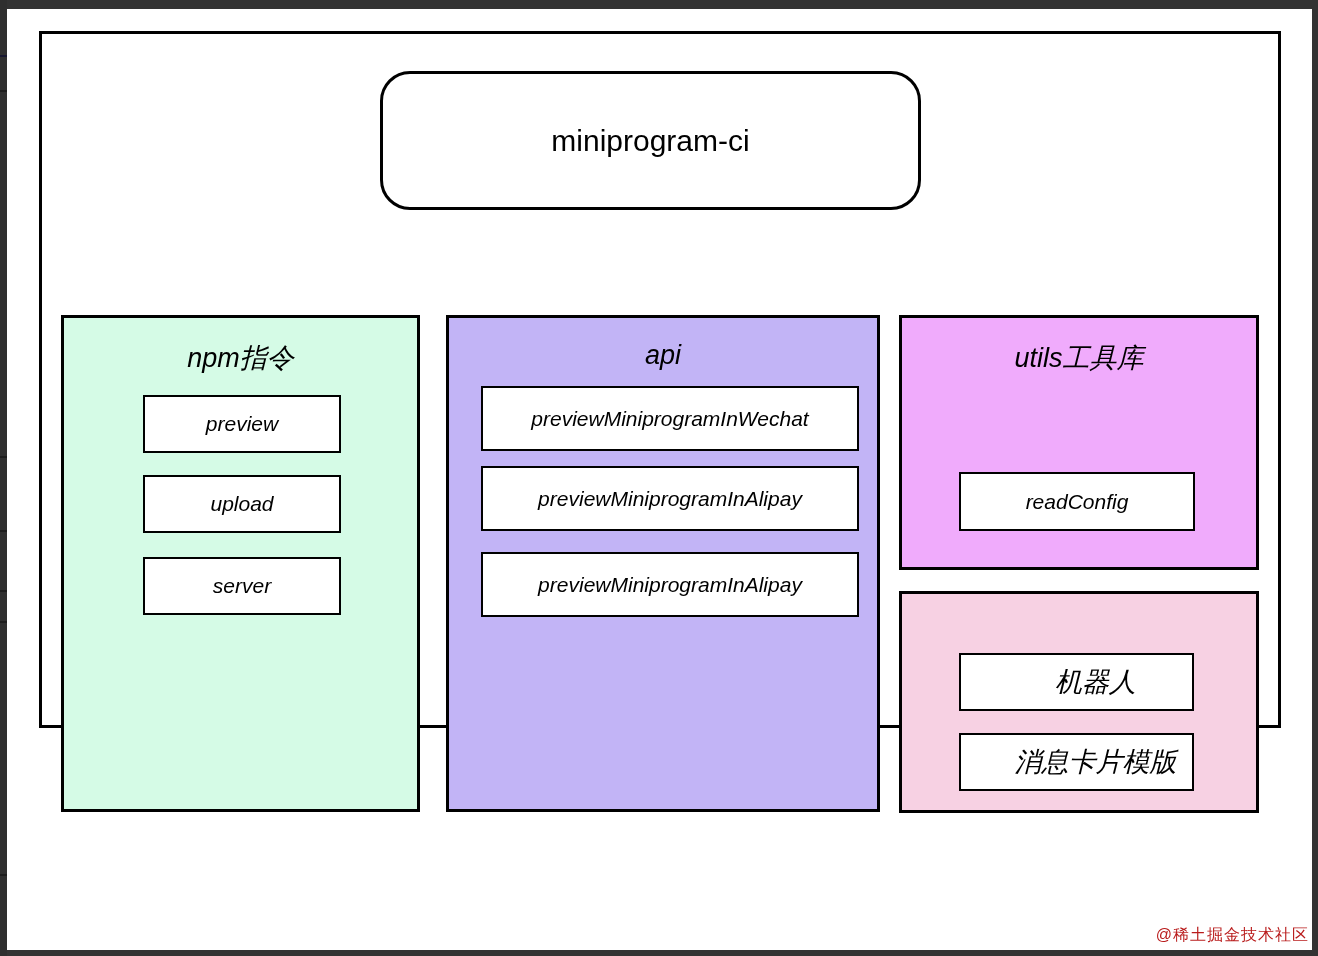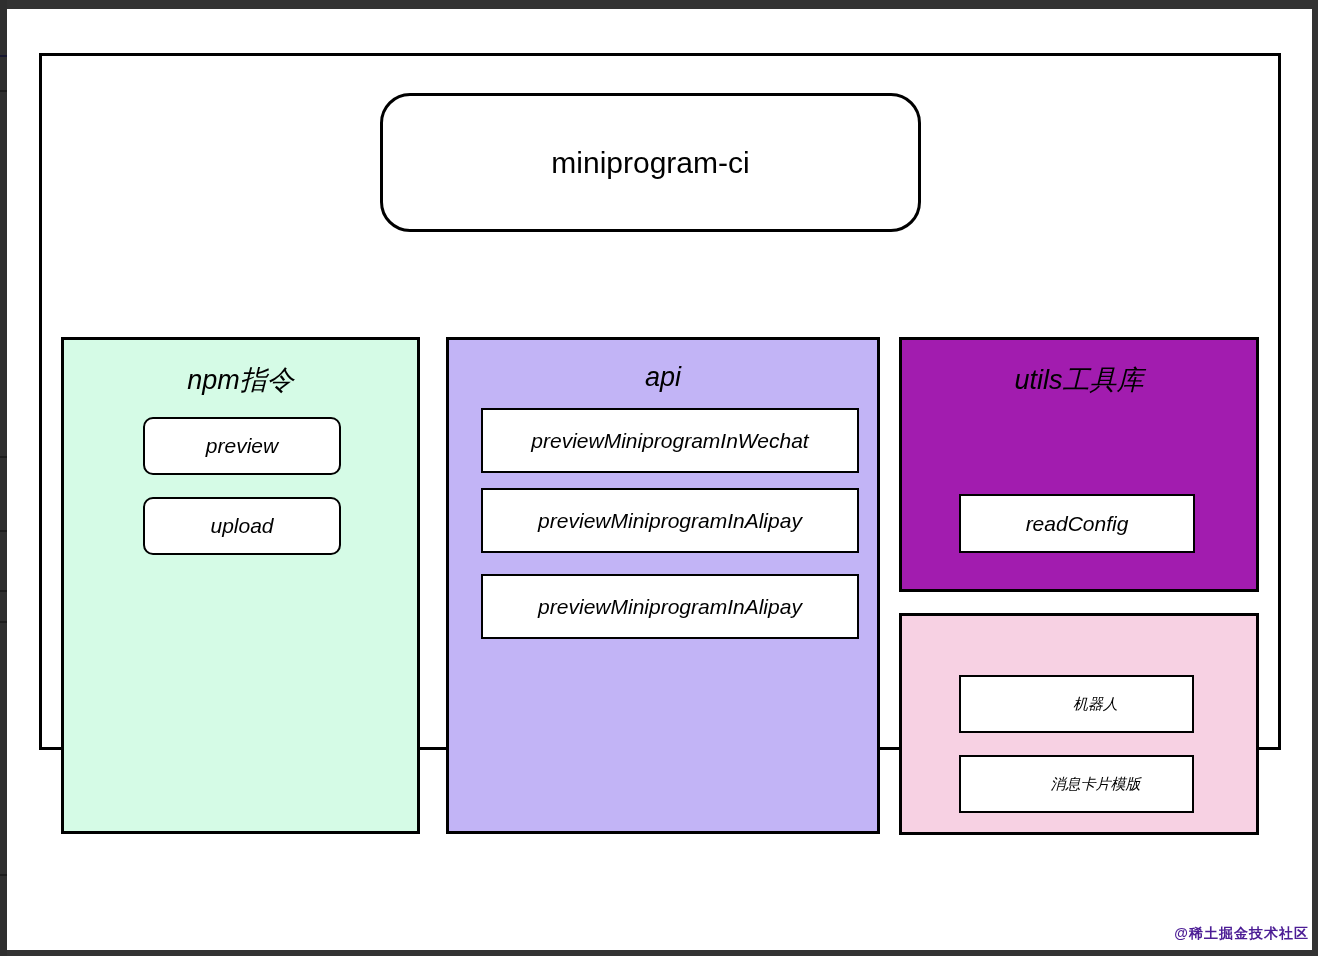--- a/index.html
+++ b/index.html
@@ -36,21 +36,21 @@
     position: absolute;
     left: 7px; top: 9px;
     width: 1305px; height: 941px;
     background: #ffffff;
     z-index: 1;
   }
 
   
   .frame {
     position: absolute;
-    left: 32px; top: 44px;
+    left: 32px; top: 22px;
     width: 1242px; height: 697px;
     border: 3px solid #000;
     background: #fff;
     box-sizing: border-box;
   }
 
   .title-box {
     position: absolute;
     left: 338px; top: 37px;
     width: 541px; height: 139px;
@@ -84,44 +84,43 @@
     display: flex;
     align-items: center;
     justify-content: center;
     font-size: 21px;
     white-space: nowrap;
   }
 
   
   .sec-npm   { left: 19px;  top: 281px; width: 359px; height: 497px; }
   .sec-npm .section-title { top: 22px; }
-  .sec-npm .item { left: 79px; width: 198px; height: 58px; border-radius: 10px; }
+  .sec-npm .item { left: 79px; width: 198px; height: 58px; }
 
   
   .sec-api   { left: 404px; top: 281px; width: 434px; height: 497px; }
   .sec-api .section-title { top: 22px; }
   .sec-api .item { left: 32px; width: 378px; height: 65px; }
 
   
   .sec-utils { left: 857px; top: 281px; width: 360px; height: 255px; }
   .sec-utils .section-title { top: 22px; }
   .sec-utils .item { left: 57px; width: 236px; height: 59px; }
 
   
   .sec-feishu { left: 857px; top: 557px; width: 360px; height: 222px; }
   .sec-feishu .section-title { top: 18px; font-size: 23px; margin-top: 38px; }
-  .sec-feishu .item { left: 57px; width: 235px; height: 58px; font-size: 15px; padding-left: 38px; }
+  .sec-feishu .item { left: 57px; width: 235px; height: 58px; font-size: 27px; padding-left: 38px; }
 
   .watermark {
     position: absolute;
     right: 3px; top: 916px;
-    font-size: 14px;
-    color: #4c1d95;
+    font-size: 16px;
+    color: #b91c1c;
     letter-spacing: 1px;
-    font-weight: bold;
   }
 </style>
 </head>
 <body>
 
 <div class="left-strip">
   <div class="seg navy" style="top:55px"></div>
   <div class="seg" style="top:90px"></div>
   <div class="seg" style="top:456px"></div>
   <div class="seg" style="top:530px"></div>
@@ -135,30 +134,31 @@
   <div class="frame">
 
     <div class="title-box">
       <span>miniprogram-ci</span>
     </div>
 
     <div class="section sec-npm" style="background-color: rgb(213, 251, 230);">
       <div class="section-title">npm指令</div>
       <div class="item" style="top:77px">preview</div>
       <div class="item" style="top:157px">upload</div>
+      <div class="item" style="top:239px">server</div>
     </div>
 
     <div class="section sec-api" style="background-color: rgb(194, 180, 246);">
       <div class="section-title">api</div>
       <div class="item" style="top:68px">previewMiniprogramInWechat</div>
       <div class="item" style="top:148px">previewMiniprogramInAlipay</div>
       <div class="item" style="top:234px">previewMiniprogramInAlipay</div>
     </div>
 
-    <div class="section sec-utils" style="background-color: #a21caf;">
+    <div class="section sec-utils" style="background-color: #f0abfc;">
       <div class="section-title">utils工具库</div>
       <div class="item" style="top:154px">readConfig</div>
     </div>
 
     <div class="section sec-feishu" style="background-color: rgb(247, 209, 227);">
       <div class="section-title">飞书消息推送</div>
       <div class="item" style="top:59px">机器人</div>
       <div class="item" style="top:139px">消息卡片模版</div>
     </div>
 

